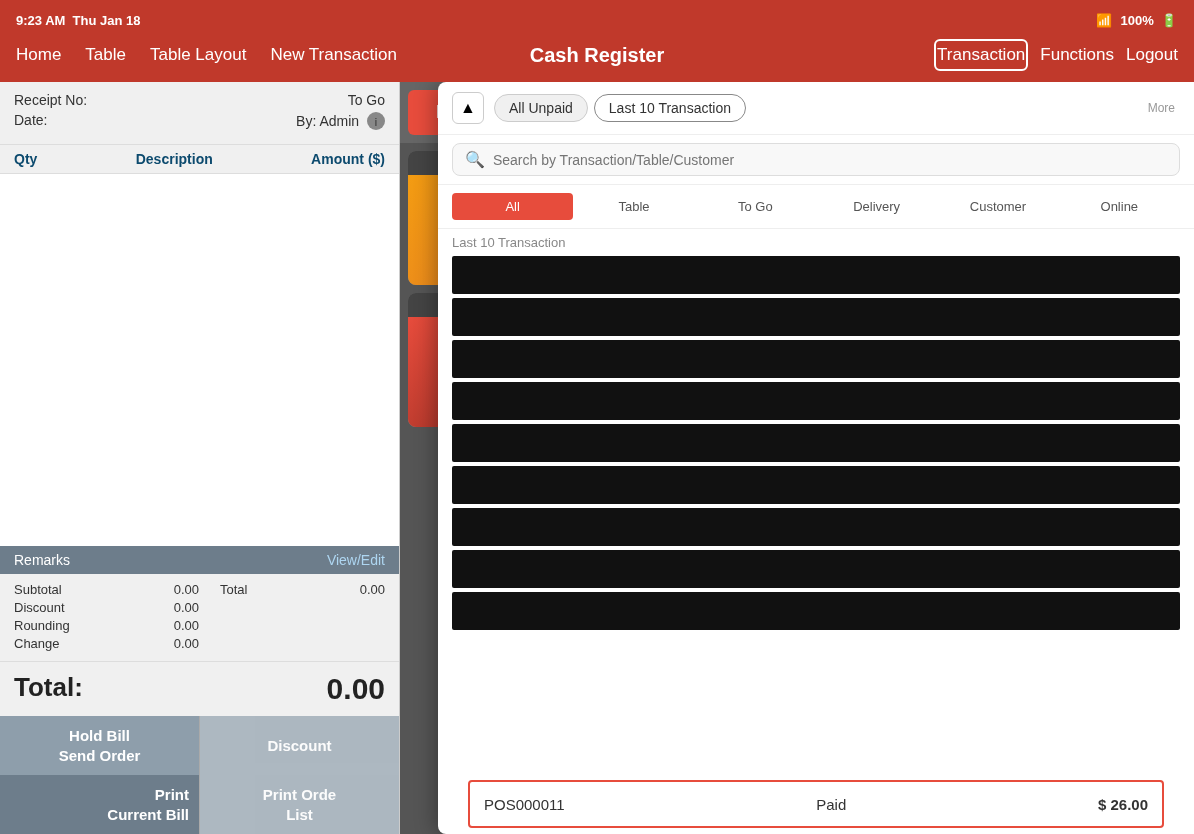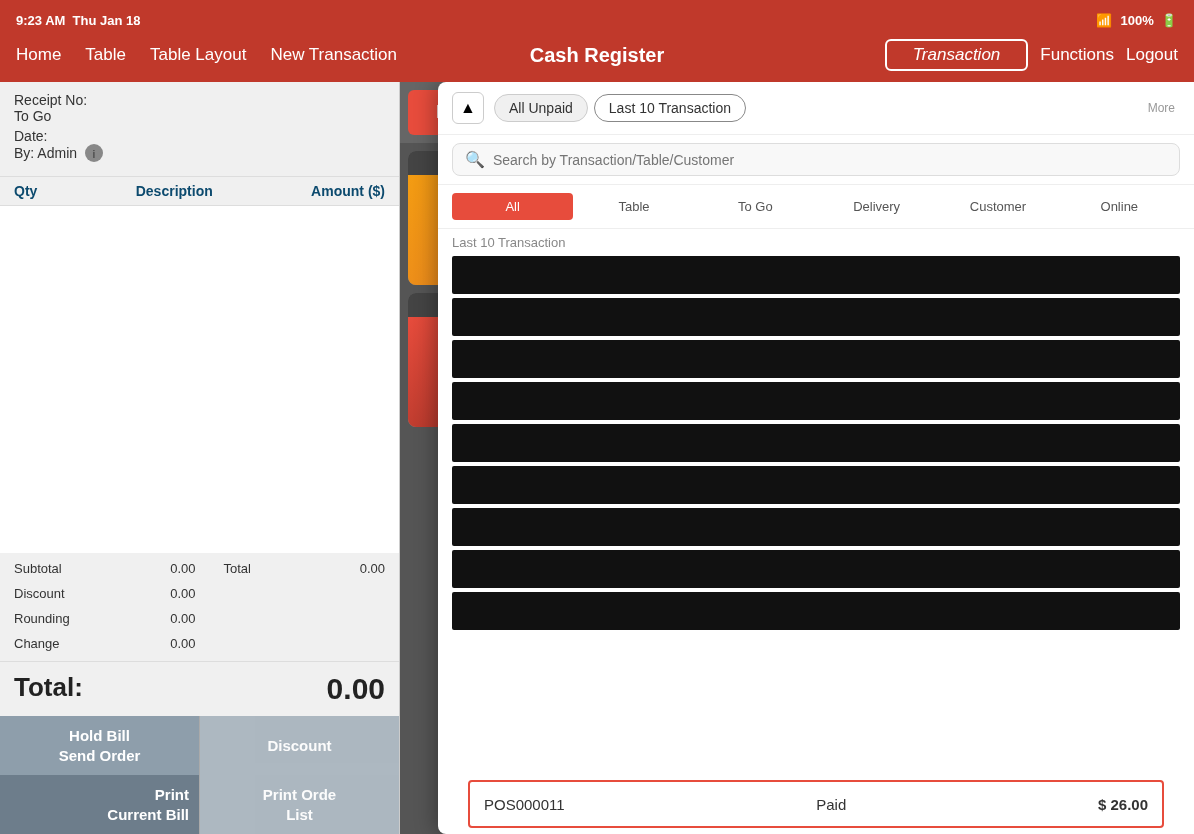--- a/index.html
+++ b/index.html
@@ -28,25 +28,24 @@
       height: 54px;
       padding: 0 16px;
     }
     .nav-bar .nav-links { display: flex; gap: 24px; align-items: center; }
     .nav-bar .nav-title { position: absolute; left: 50%; transform: translateX(-50%); font-size: 20px; font-weight: 600; }
     .nav-bar .nav-right { margin-left: auto; display: flex; align-items: center; gap: 12px; }
     .nav-link { color: white; font-size: 17px; cursor: pointer; text-decoration: none; }
     .nav-link-active {
       border: 2px solid white;
       border-radius: 6px;
-      padding: 4px 26px;
+      padding: 4px 1px;
       font-size: 17px;
       color: white;
       cursor: pointer;
-      font-style: italic;
     }
 
     
     .main-layout {
       display: flex;
       height: calc(834px - 28px - 54px);
     }
 
     
     .left-panel {
@@ -55,21 +54,21 @@
       display: flex;
       flex-direction: column;
       border-right: 1px solid #ccc;
     }
 
     .receipt-header {
       background: #f0f0f0;
       padding: 10px 14px;
       border-bottom: 1px solid #ddd;
     }
-    .receipt-row { display: flex; justify-content: space-between; font-size: 14px; margin-bottom: 4px; flex-direction: column; }
+    .receipt-row { display: flex; justify-content: space-between; font-size: 14px; margin-bottom: 4px; }
     .receipt-row span:first-child { color: #333; font-weight: 500; }
     .receipt-row span:last-child { color: #333; }
     .admin-badge {
       background: #888;
       color: white;
       border-radius: 50%;
       width: 18px;
       height: 18px;
       display: inline-flex;
       align-items: center;
@@ -101,21 +100,21 @@
       font-size: 14px;
     }
     .remarks-bar .view-edit { color: #aed6f1; cursor: pointer; }
 
     .totals-section {
       background: #f0f0f0;
       padding: 8px 14px;
     }
     .totals-row { display: flex; justify-content: space-between; font-size: 13px; color: #333; margin-bottom: 2px; }
     .totals-row .val { min-width: 60px; text-align: right; }
-    .totals-grid { display: grid; grid-template-columns: 1fr 1fr; gap: 8px; }
+    .totals-grid { display: grid; grid-template-columns: 1fr 1fr; gap: 1px; }
     .total-big {
       background: #f0f0f0;
       padding: 10px 14px;
       display: flex;
       justify-content: space-between;
       align-items: flex-start;
       border-top: 1px solid #ddd;
     }
     .total-big .label { font-size: 26px; font-weight: bold; color: #222; }
     .total-big .value { font-size: 30px; font-weight: bold; color: #222; }
@@ -419,20 +418,24 @@
     </div>
 
     <div class="col-headers">
       <span>Qty</span>
       <span>Description</span>
       <span>Amount ($)</span>
     </div>
 
     <div class="receipt-items"></div>
 
+    <div class="remarks-bar">
+      <span>Remarks</span>
+      <span class="view-edit">View/Edit</span>
+    </div>
 
     <div class="totals-section">
       <div class="totals-grid">
         <div class="totals-row">
           <span>Subtotal</span>
           <span class="val">0.00</span>
         </div>
         <div class="totals-row" style="padding-left:20px;">
           <span>Total</span>
           <span class="val">0.00</span>

